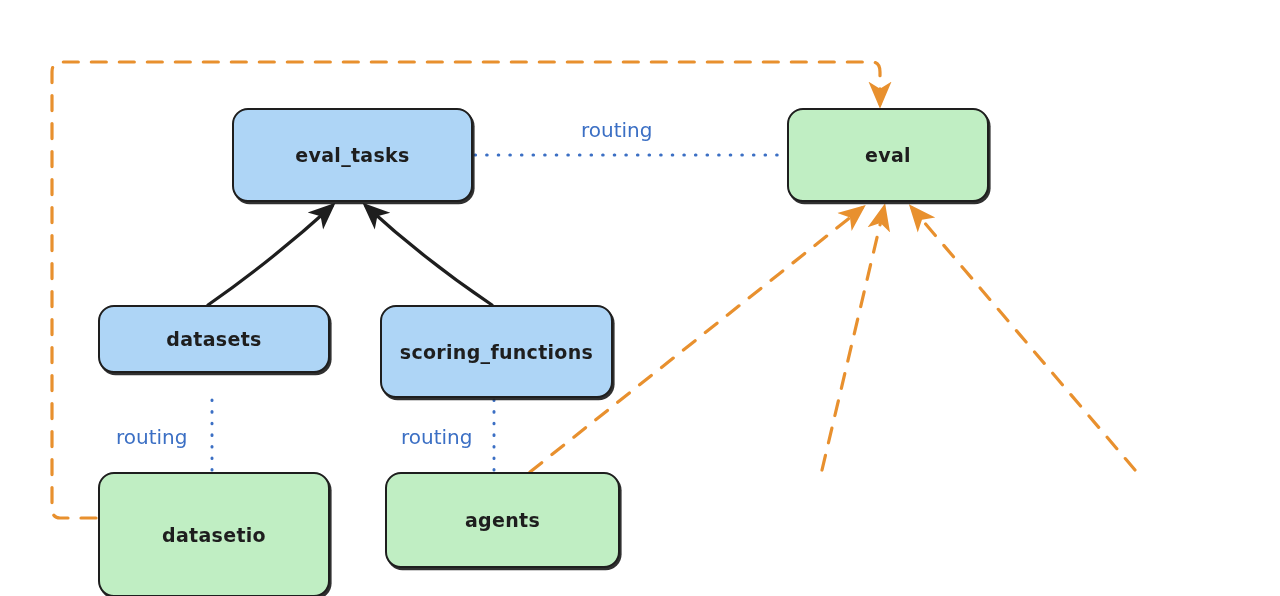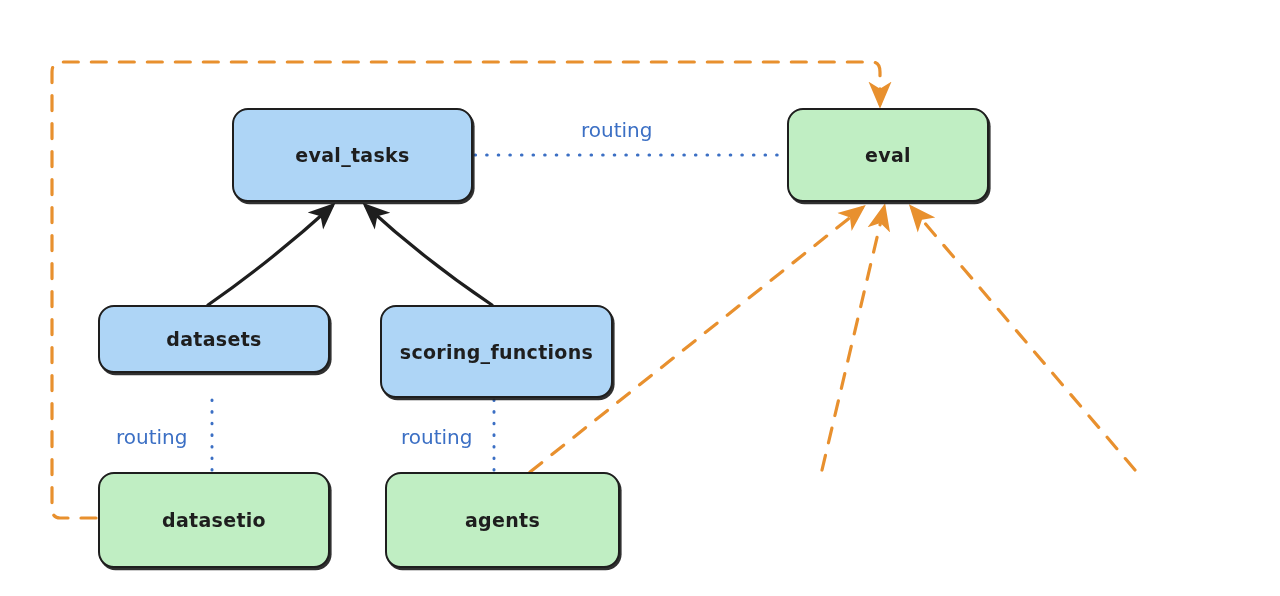--- a/index.html
+++ b/index.html
@@ -93,21 +93,21 @@
   </div>
 
   <div class="node blue" style="left:98px; top:305px; width:232px; height:68px;">
     <span class="node-label">datasets</span>
   </div>
 
   <div class="node blue" style="left:380px; top:305px; width:233px; height:93px;">
     <span class="node-label">scoring_functions</span>
   </div>
 
-  <div class="node green" style="left:98px; top:472px; width:232px; height:96px;">
+  <div class="node green" style="left:98px; top:472px; width:232px; height:125px;">
     <span class="node-label">datasetio</span>
   </div>
 
   <div class="node green" style="left:385px; top:472px; width:235px; height:96px;">
     <span class="node-label">agents</span>
   </div>
 
 
 
   <div class="edge-label" style="left:578px; top:118px;">routing</div>

